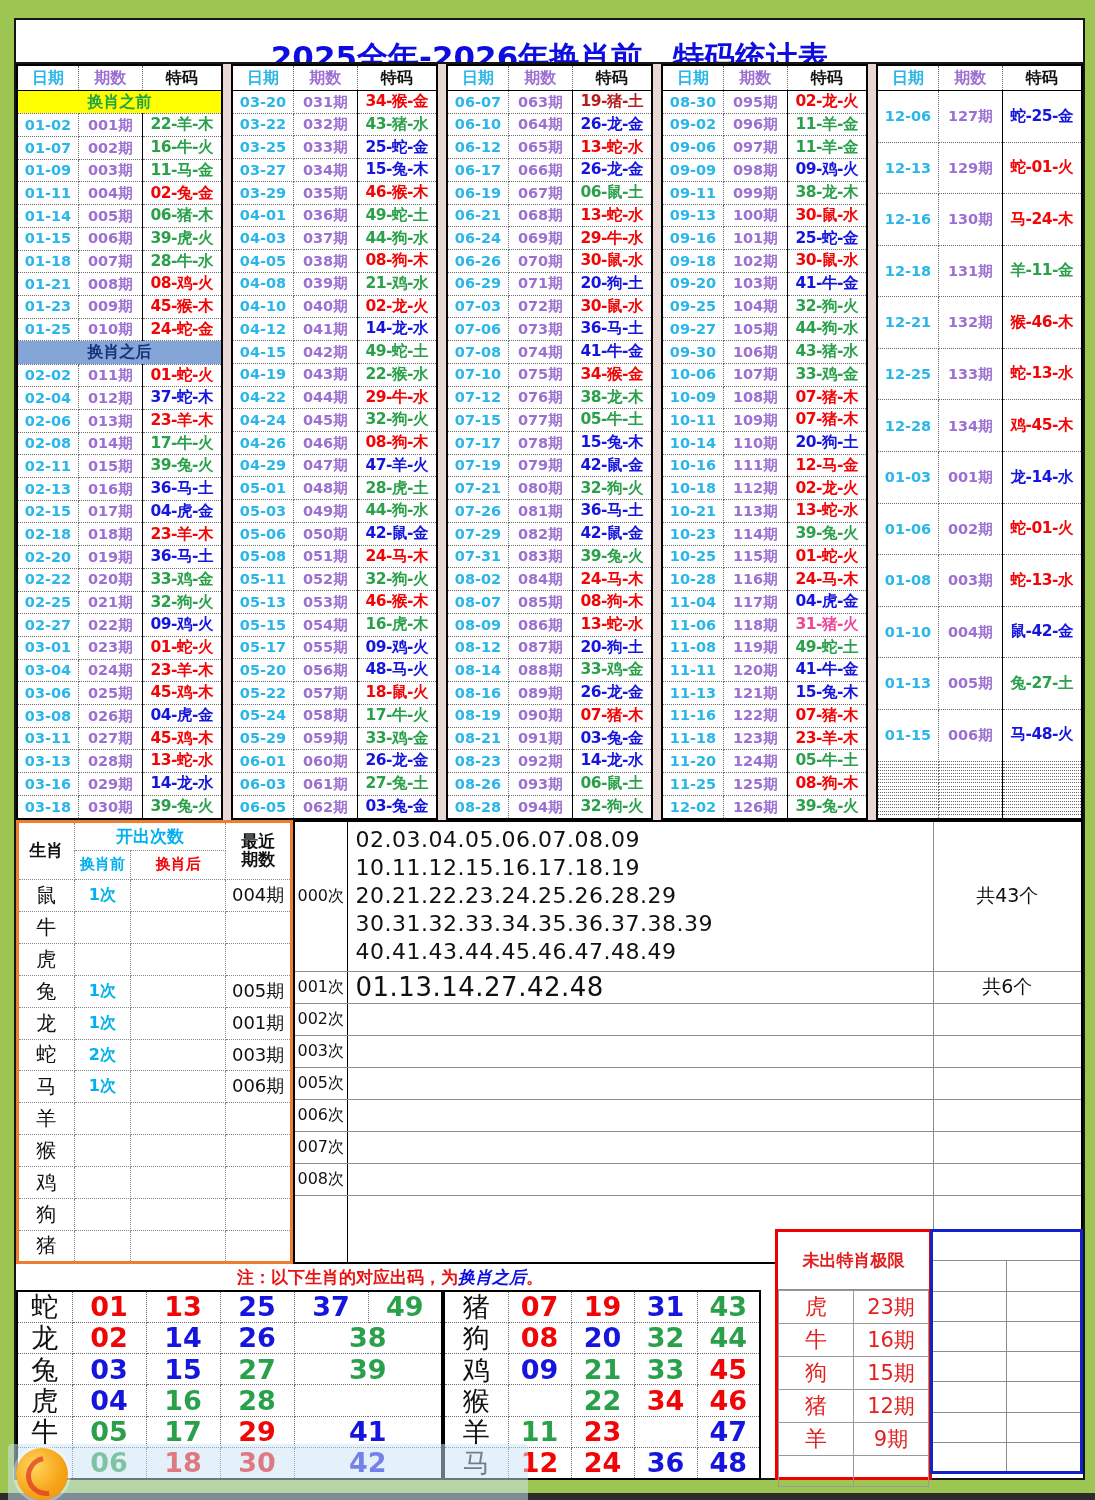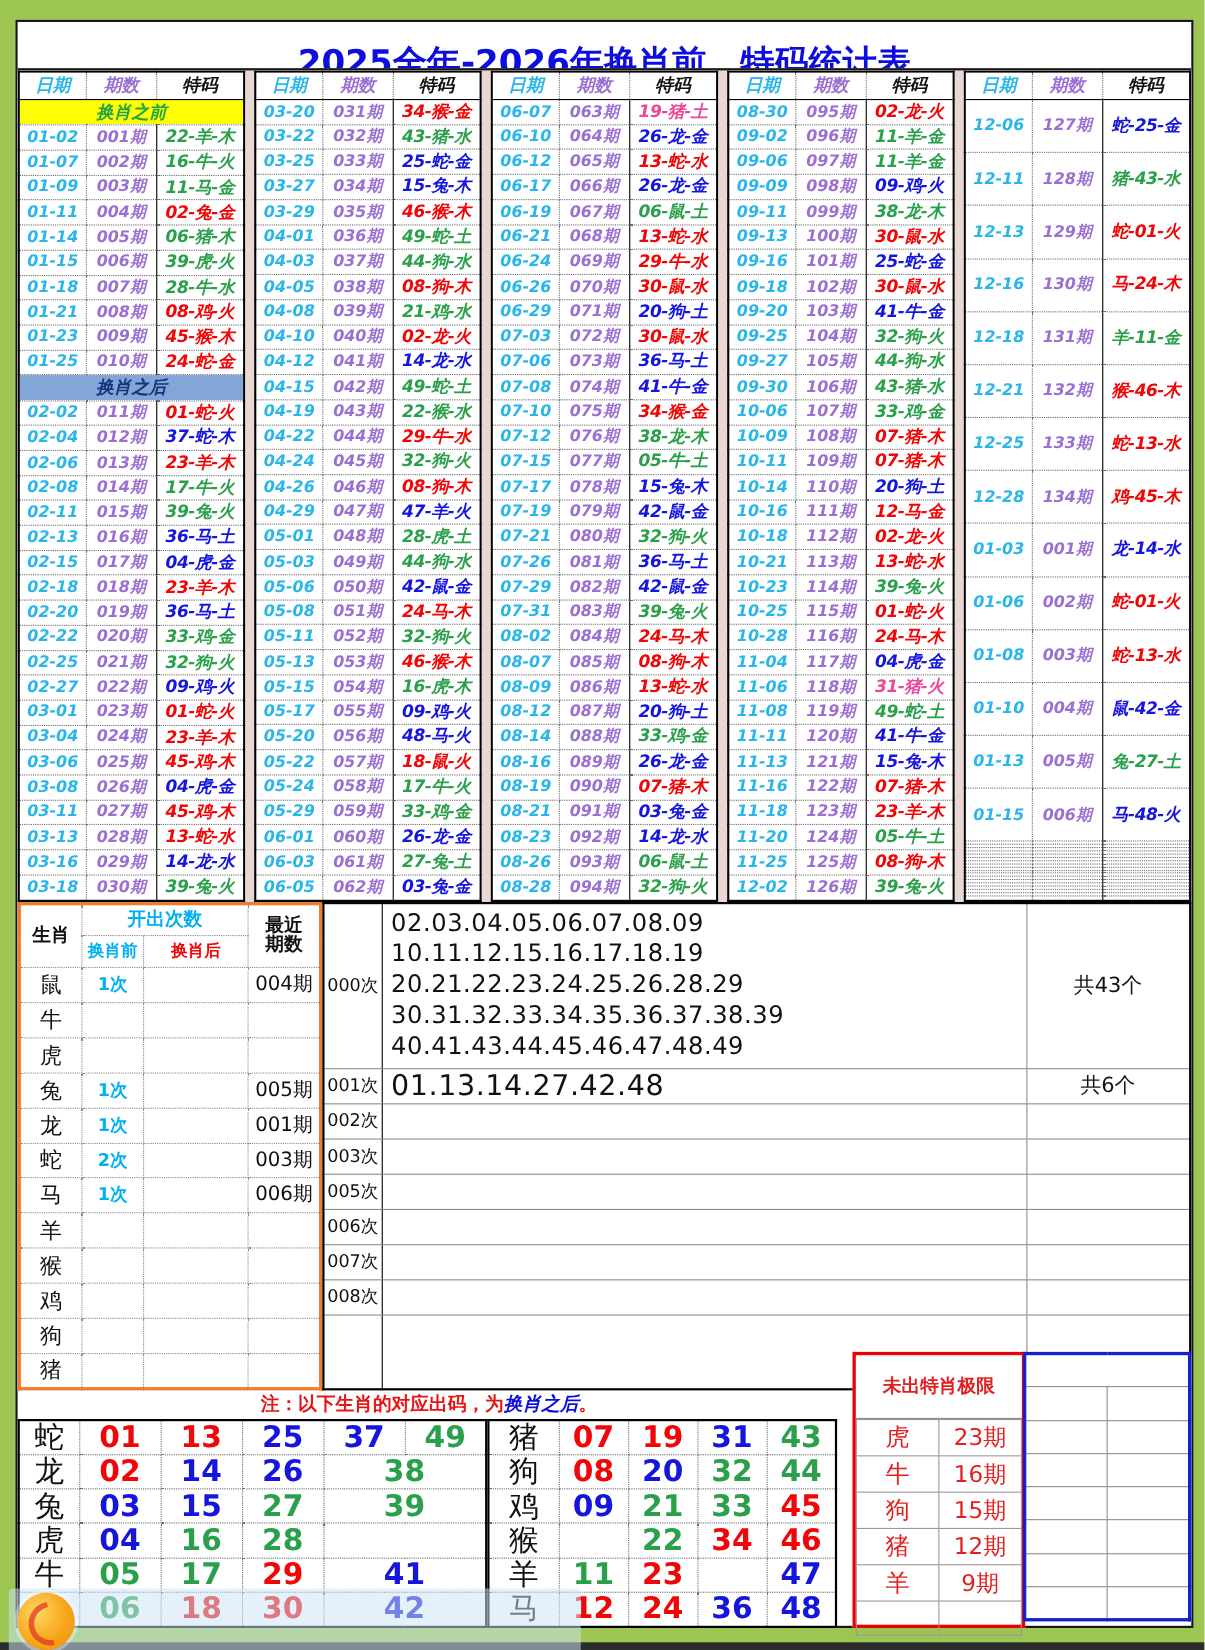--- a/index.html
+++ b/index.html
@@ -18,21 +18,21 @@
     position:absolute;left:0;top:16px;width:100%;height:42px;line-height:42px;
     text-align:center;font-size:31px;font-weight:bold;color:var(--title_blue,#0d0de0);
     white-space:nowrap;
   }
   
   #main{
     position:absolute;left:0;top:42px;width:1067px;height:758px;
     display:grid;grid-template-columns:repeat(5,1fr);gap:0 8px;
     background:var(--gap_pink,#e9d7d4);border-top:2px solid #161616;box-sizing:border-box;
   }
-  .group{overflow:hidden;background:#fff;font-style:italic;}
+  .group{overflow:hidden;background:#fff;}
   table{border-collapse:collapse;}
   .gtab{width:100%;height:100%;table-layout:fixed;border:2px solid #000;background:#fff;}
   .gtab th,.gtab td{
     border:1px dotted #6b6b6b;padding:0;text-align:center;vertical-align:middle;
     white-space:nowrap;overflow:hidden;line-height:1;
   }
   .gtab th{height:24px;font-size:16px;font-weight:bold;border-bottom:1px solid #000;}
   .gtab .h-date{color:var(--date,#2ab6e8);}
   .gtab .h-period{color:var(--period,#9c6fd2);}
   .gtab .h-special{color:#111;}
@@ -501,21 +501,21 @@
               <tr>
                 <th class="h-date">日期</th>
                 <th class="h-period">期数</th>
                 <th class="h-special">特码</th>
               </tr>
             </thead>
             <tbody>
               <tr>
                 <td class="c-date">06-07</td>
                 <td class="c-period">063期</td>
-                <td class="c-special" style="color: #ec4899; text-align: center;">19-猪-土</td>
+                <td class="c-special" style="color: #b91c1c; text-align: center;">19-猪-土</td>
               </tr>
               <tr>
                 <td class="c-date">06-10</td>
                 <td class="c-period">064期</td>
                 <td class="c-special" style="color: rgb(21, 21, 221);">26-龙-金</td>
               </tr>
               <tr>
                 <td class="c-date">06-12</td>
                 <td class="c-period">065期</td>
                 <td class="c-special" style="color: rgb(240, 6, 6);">13-蛇-水</td>
@@ -858,25 +858,20 @@
                 <th class="h-date">日期</th>
                 <th class="h-period">期数</th>
                 <th class="h-special">特码</th>
               </tr>
             </thead>
             <tbody>
               <tr>
                 <td class="c-date">12-06</td>
                 <td class="c-period">127期</td>
                 <td class="c-special" style="color: rgb(21, 21, 221);">蛇-25-金</td>
-              </tr>
-              <tr>
-                <td class="c-date">12-11</td>
-                <td class="c-period">128期</td>
-                <td class="c-special" style="color: rgb(43, 160, 75);">猪-43-水</td>
               </tr>
               <tr>
                 <td class="c-date">12-13</td>
                 <td class="c-period">129期</td>
                 <td class="c-special" style="color: rgb(240, 6, 6);">蛇-01-火</td>
               </tr>
               <tr>
                 <td class="c-date">12-16</td>
                 <td class="c-period">130期</td>
                 <td class="c-special" style="color: rgb(240, 6, 6);">马-24-木</td>

